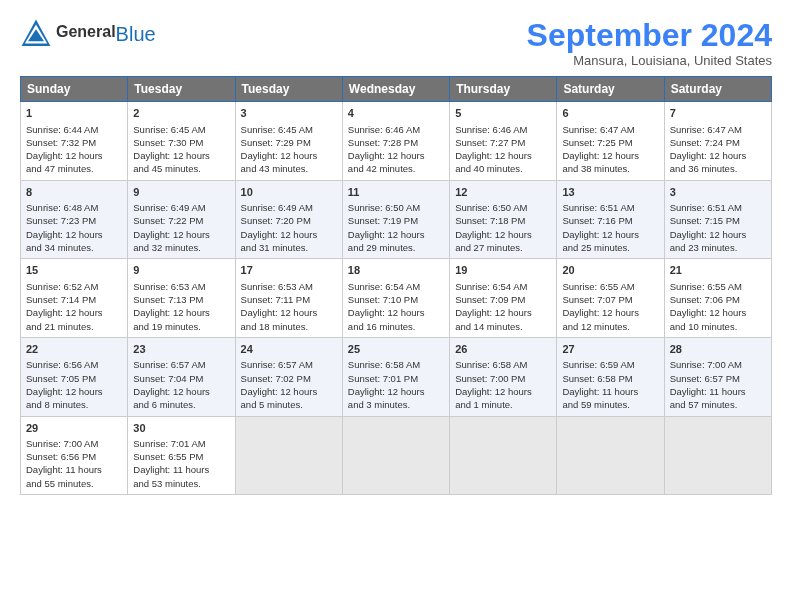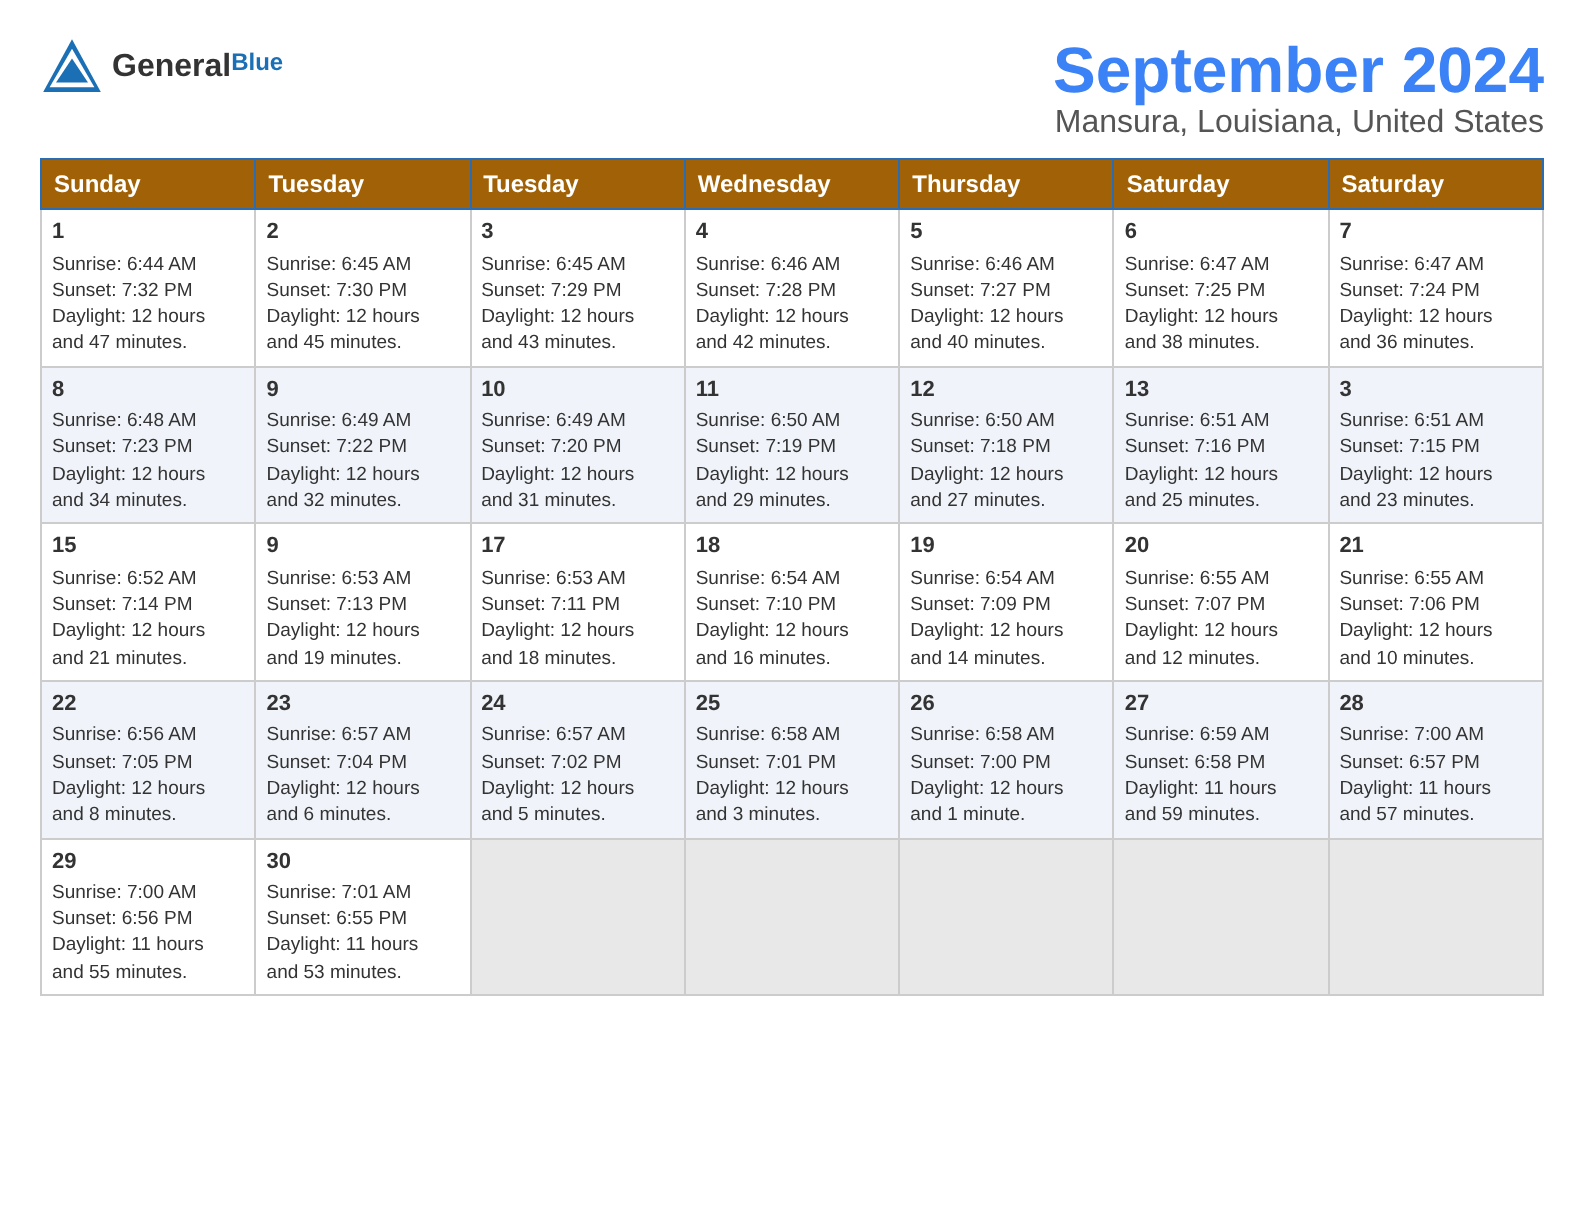--- a/index.html
+++ b/index.html
@@ -30,49 +30,49 @@
       display: flex;
       flex-direction: row;
       line-height: 1.1;
     }
     .logo-general {
       font-size: 16px;
       font-weight: bold;
       color: #333;
     }
     .logo-blue {
-      font-size: 12px;
-      font-weight: bold;
+      font-size: 20px;
+      font-weight: normal;
       color: #1a6fb5;
     }
     .logo-icon {
       width: 32px;
       height: 32px;
       margin-right: 4px;
     }
     .title-block {
       text-align: right;
     }
     .month-title {
       font-size: 32px;
       font-weight: bold;
       color: #3b82f6;
       line-height: 1.1;
     }
     .location {
-      font-size: 16px;
+      font-size: 13px;
       color: #555;
     }
     table {
       width: 100%;
       border-collapse: collapse;
       table-layout: fixed;
     }
     thead tr th {
-      background: #a16207;
+      background: #737373;
       color: #fff;
       font-size: 12px;
       font-weight: bold;
       padding: 5px 6px;
       text-align: left;
       border: 1px solid #2a6db5;
     }
     tbody tr td {
       vertical-align: top;
       font-size: 9.5px;

